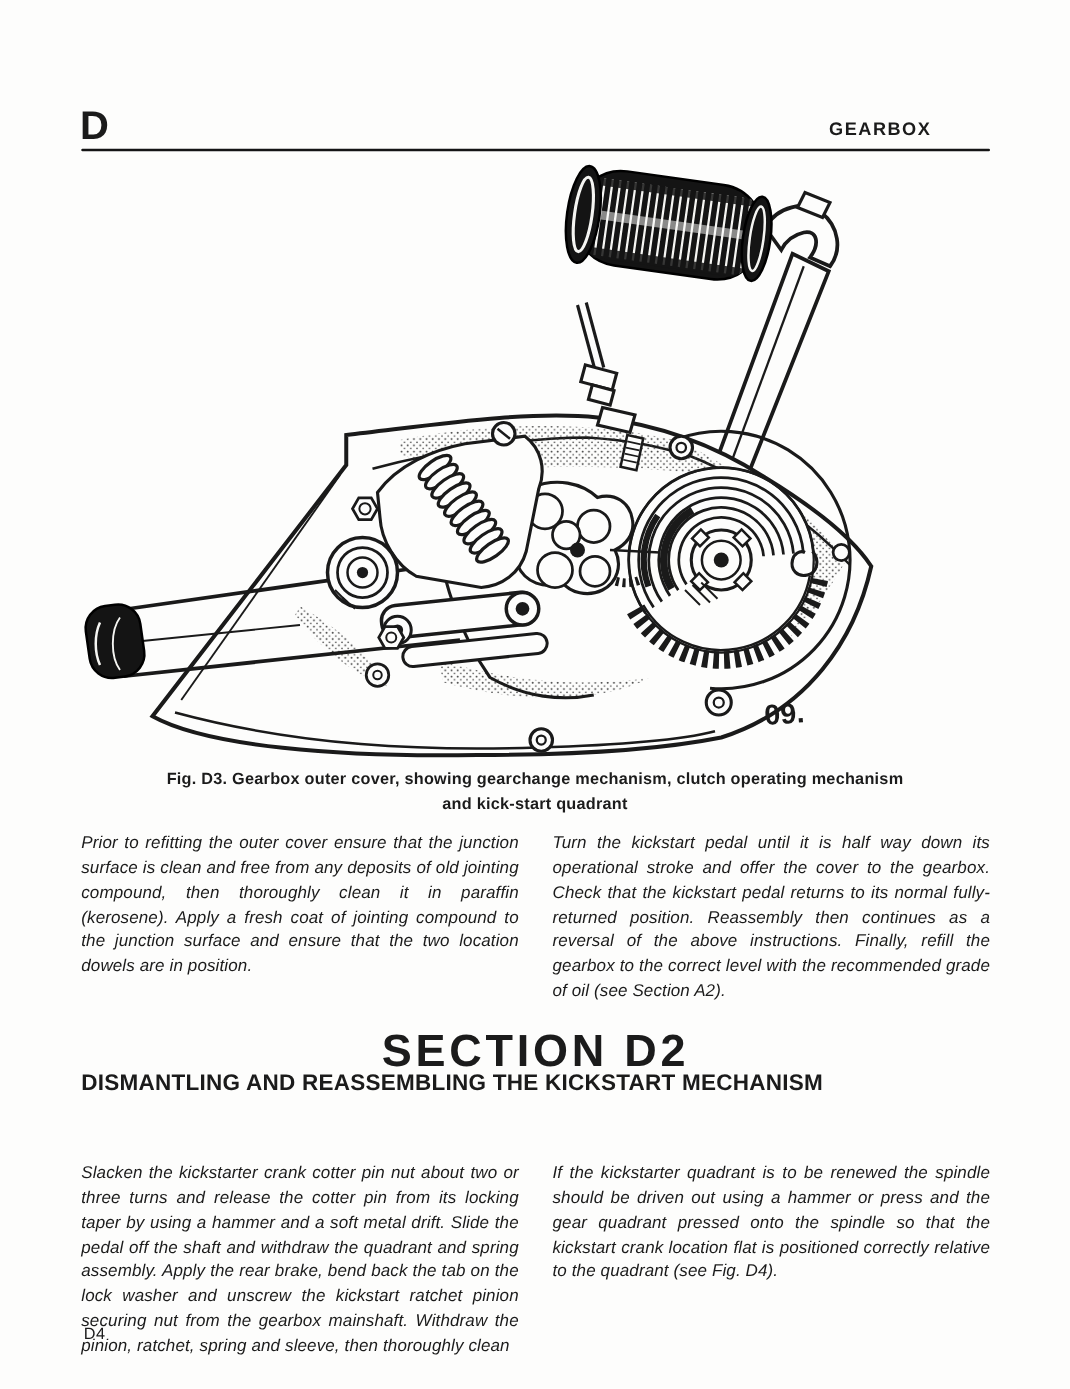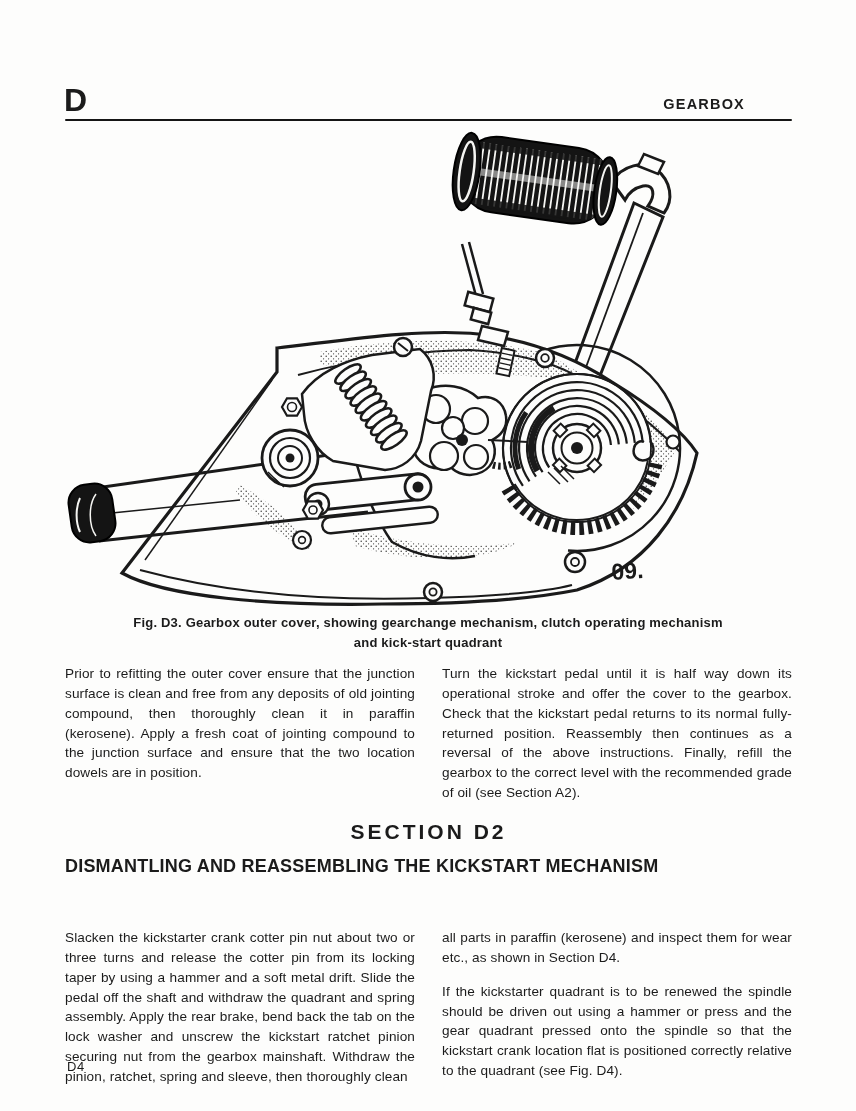--- a/index.html
+++ b/index.html
@@ -10,24 +10,24 @@
   .letter-d{position:absolute;left:64px;top:82px;font-size:32px;font-weight:700;letter-spacing:1px;}
   .header-title{position:absolute;left:65px;top:96px;width:680px;text-align:right;
     font-size:14.5px;font-weight:700;letter-spacing:1.2px;}
   .header-rule{position:absolute;left:65px;top:119px;width:727px;height:2.4px;background:#151515;border-radius:1px;}
   .figure-wrap{position:absolute;left:0;top:120px;width:856px;height:490px;}
   .caption{position:absolute;left:128px;top:613px;width:600px;text-align:center;
     font-size:13px;font-weight:700;line-height:1.5;letter-spacing:.2px;}
   .col-row{position:absolute;left:65px;width:727px;display:flex;gap:27px;}
   .intro-row{top:664px;}
   .body-row{top:928px;justify-content:center;}
-  .col{flex:1 1 0;font-size:13.6px;line-height:1.46;text-align:justify;letter-spacing:.1px;}
+  .col{flex:1 1 0;font-size:13.6px;line-height:1.46;text-align:justify;letter-spacing:.1px;font-style:italic;}
   .col p{margin:0 0 14px 0;}
   .section-title{position:absolute;left:65px;top:820px;width:727px;text-align:center;
-    font-size:21px;font-weight:700;letter-spacing:3px;}
+    font-size:36px;font-weight:700;letter-spacing:3px;}
   .section-subtitle{position:absolute;left:65px;top:856px;width:727px;
     font-size:18px;font-weight:700;letter-spacing:.2px;}
   .page-number{position:absolute;left:67px;top:1059px;font-size:13px;font-weight:400;letter-spacing:.5px;}
   svg .ln{stroke:#1a1a1a;fill:none;}
   svg .wfill{fill:#fdfdfc;stroke:#1a1a1a;}
 </style>
 </head>
 <body>
 
 <div class="page">
@@ -220,19 +220,18 @@
   </div>
 
   <div class="section-title">SECTION D2</div>
   <div class="section-subtitle">DISMANTLING AND REASSEMBLING THE KICKSTART MECHANISM</div>
 
   <div class="col-row body-row">
     <div class="col">
       <p>Slacken the kickstarter crank cotter pin nut about two or three turns and release the cotter pin from its locking taper by using a hammer and a soft metal drift. Slide the pedal off the shaft and withdraw the quadrant and spring assembly. Apply the rear brake, bend back the tab on the lock washer and unscrew the kickstart ratchet pinion securing nut from the gearbox mainshaft. Withdraw the pinion, ratchet, spring and sleeve, then thoroughly clean</p>
     </div>
     <div class="col">
-      <p>all parts in paraffin (kerosene) and inspect them for wear etc., as shown in Section D4.</p>
       <p>If the kickstarter quadrant is to be renewed the spindle should be driven out using a hammer or press and the gear quadrant pressed onto the spindle so that the kickstart crank location flat is positioned correctly relative to the quadrant (see Fig. D4).</p>
     </div>
   </div>
 
   <div class="page-number">D4</div>
 </div>
 
 </body></html>

